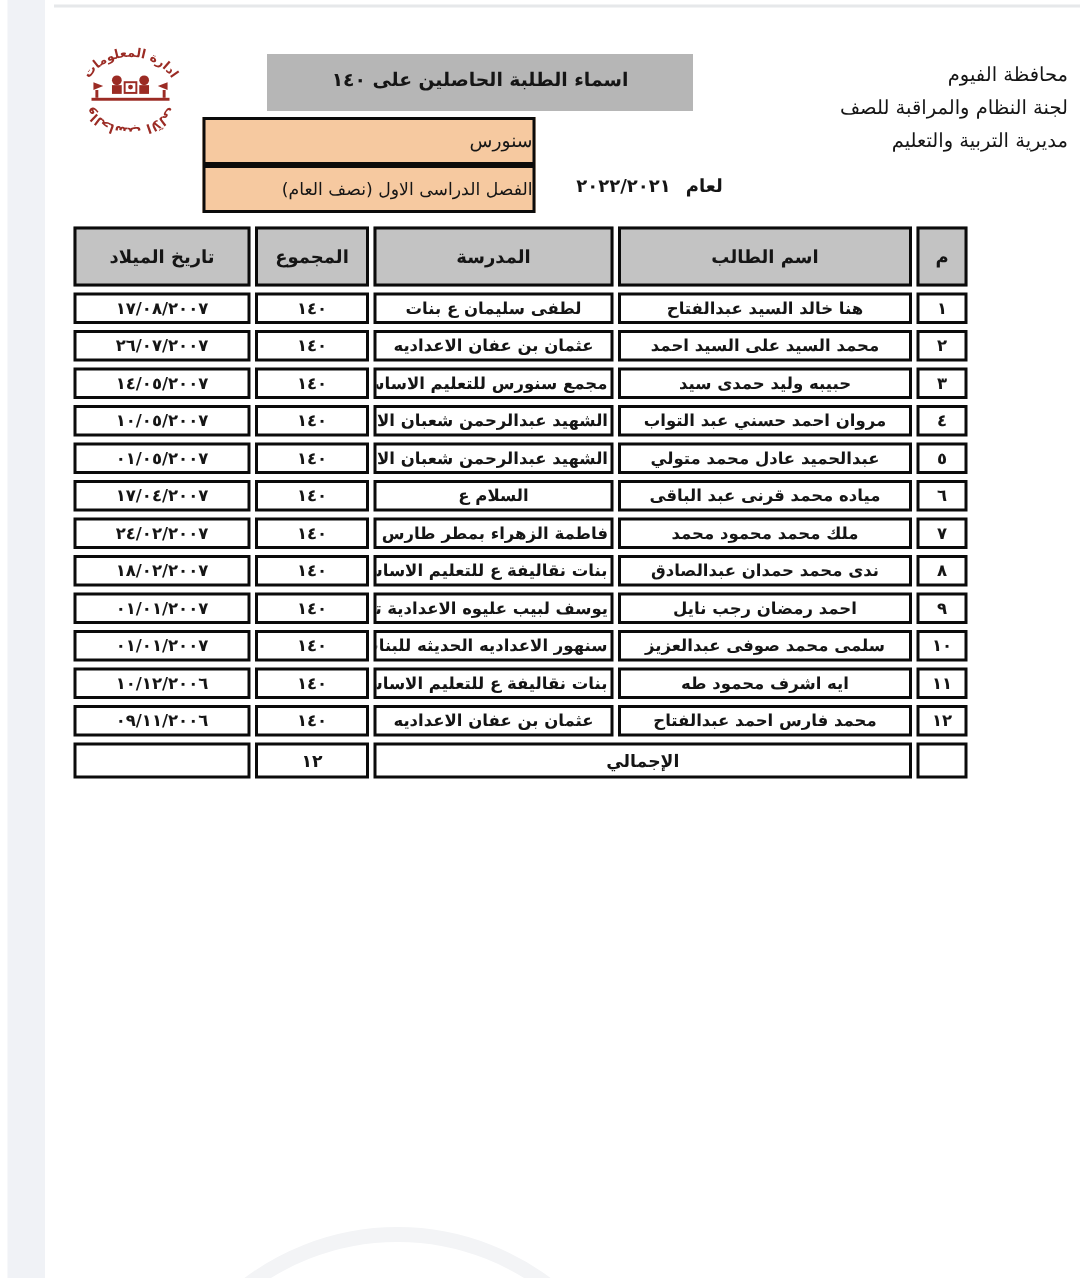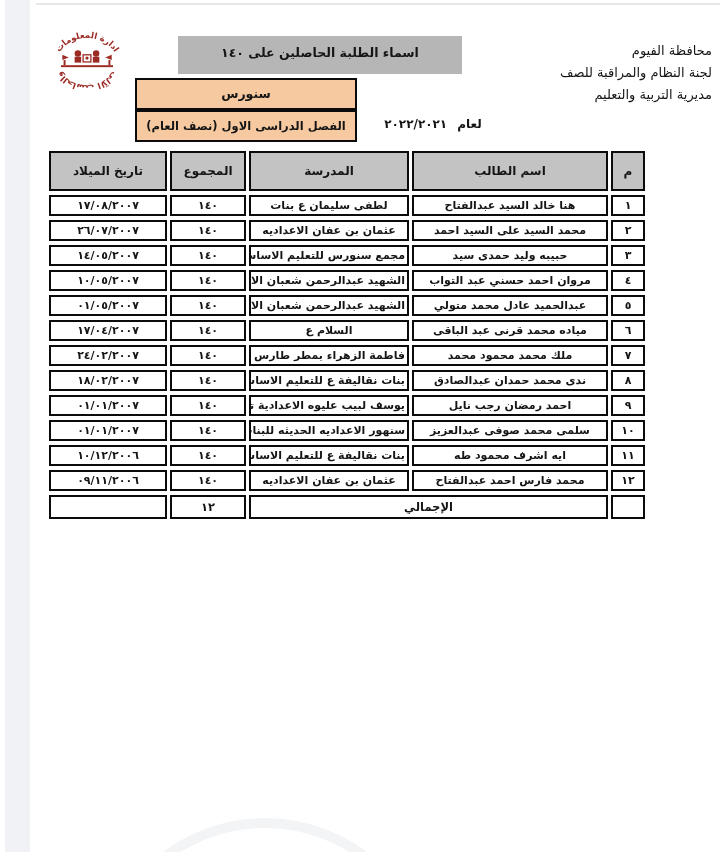--- a/index.html
+++ b/index.html
@@ -17,21 +17,21 @@
   .page{position:relative;width:720px;height:852px;background:#fff;overflow:hidden;}
   .left-strip{position:absolute;left:5px;top:0;width:25px;height:852px;background:var(--scan-gray);}
   .top-line{position:absolute;left:36px;top:3px;width:684px;height:2px;background:#e6e8ea;}
   .logo{position:absolute;left:48px;top:25px;width:78px;height:70px;}
   .org{position:absolute;right:8px;top:24px;width:250px;text-align:right;direction:rtl;
        font-size:13px;font-weight:400;line-height:22px;margin-top:16px;}
   .title-box{position:absolute;left:178px;top:36px;width:284px;height:38px;
        background:var(--title-gray);text-align:center;direction:rtl;
        font-size:12.5px;font-weight:700;padding-top:9px;}
   .obox{position:absolute;background:var(--accent-orange);border:2px solid var(--border-black);
-       text-align:center;direction:rtl;font-weight:700;}
+       text-align:right;direction:rtl;font-weight:400;}
   .district-box{left:135px;top:78px;width:222px;height:32px;font-size:12.5px;padding-top:6px;}
   .term-box{left:135px;top:110px;width:222px;height:32px;font-size:11.5px;padding-top:7px;}
   .grade-box{left:363px;top:86px;width:124px;height:26px;font-size:11.5px;padding-top:4px;}
   .year-line{position:absolute;left:366px;top:117px;width:134px;direction:rtl;
        display:flex;justify-content:center;gap:10px;font-size:12px;font-weight:700;}
   table.students{position:absolute;left:46px;top:147px;width:602px;direction:rtl;
        border-collapse:separate;border-spacing:3px 4px;table-layout:fixed;}
   table.students th,table.students td{border:2px solid var(--border-black);font-weight:700;
        text-align:center;vertical-align:middle;overflow:hidden;white-space:nowrap;background:#fff;}
   table.students th{background:var(--header-gray);height:40px;font-size:12px;}

